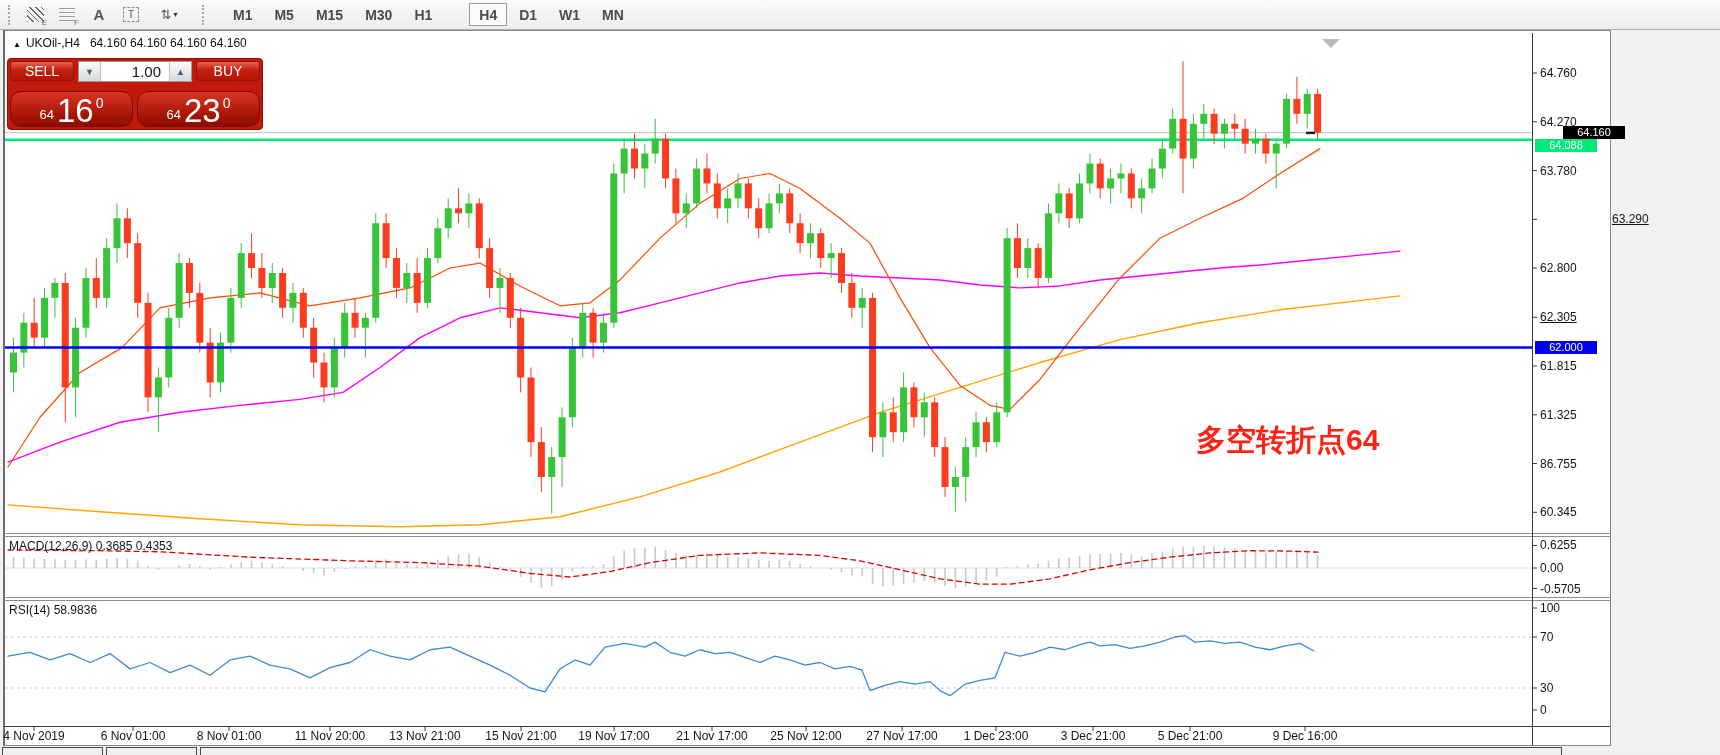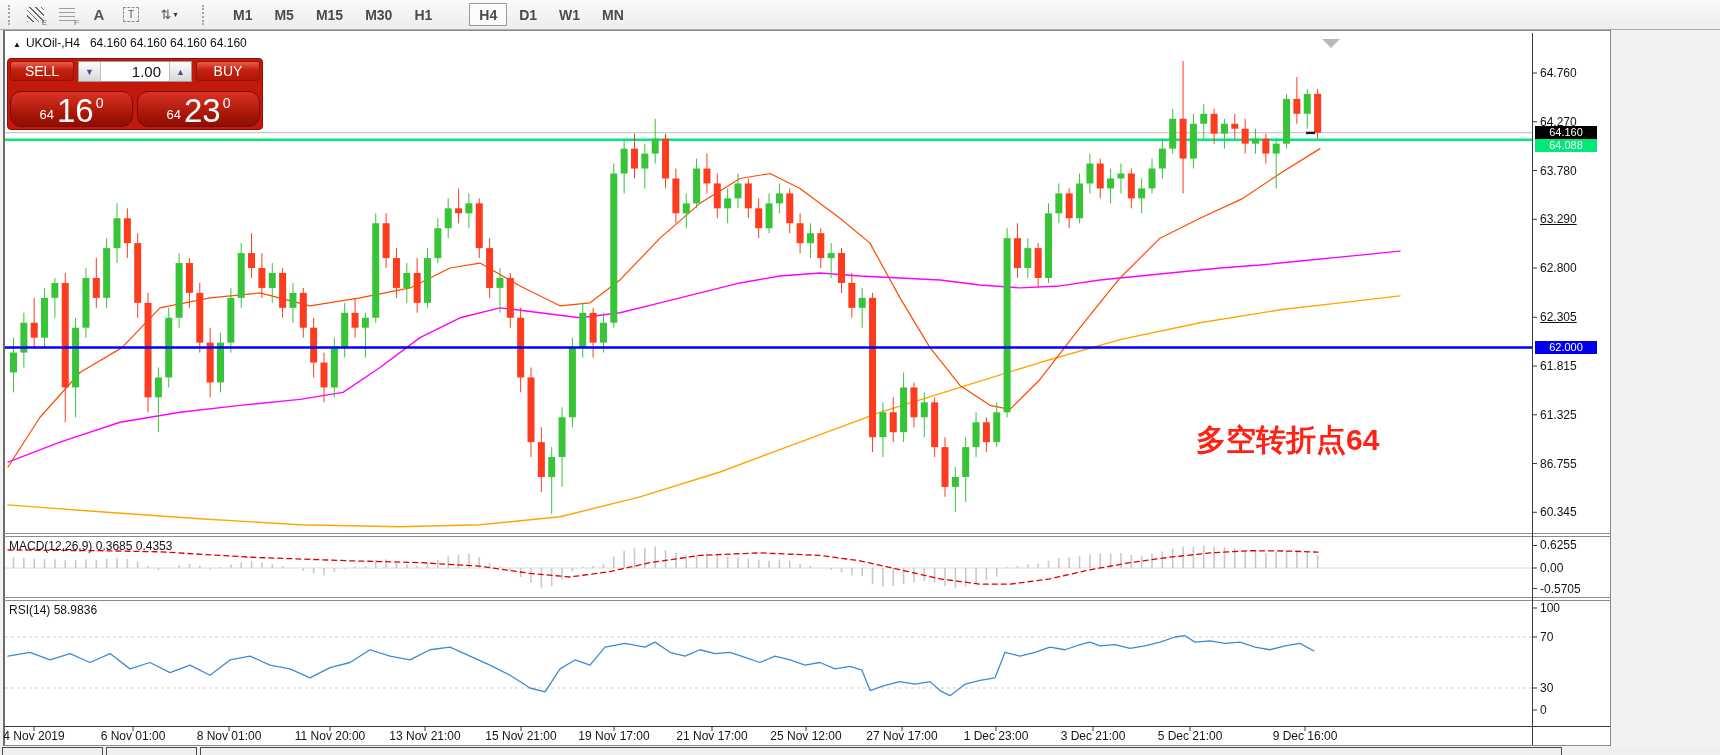--- a/index.html
+++ b/index.html
@@ -580,21 +580,21 @@
     <span>RSI(14)</span>
     <span>58.9836</span>
   </div>
 
   <div class="annotation">多空转折点64</div>
 
   <div id="labels">
       <div class="axis-label" style="left: 1540px; top: 66px;">64.760</div>
       <div class="axis-label" style="left: 1540px; top: 114.755px;">64.270</div>
       <div class="axis-label" style="left: 1540px; top: 163.51px;">63.780</div>
-      <div class="axis-label" style="left: 1540px; top: 212.265px; text-decoration: underline;">63.290</div>
+      <div class="axis-label" style="left: 1612px; top: 212.265px; text-decoration: underline;">63.290</div>
       <div class="axis-label" style="left: 1540px; top: 261.02px;">62.800</div>
       <div class="axis-label" style="left: 1540px; top: 310.272px; text-decoration: underline;">62.305</div>
       <div class="axis-label" style="left: 1540px; top: 359.027px;">61.815</div>
       <div class="axis-label" style="left: 1540px; top: 407.783px;">61.325</div>
       <div class="axis-label" style="left: 1540px; top: 456.538px;">86.755</div>
       <div class="axis-label" style="left: 1540px; top: 505.293px;">60.345</div>
       <div class="axis-label" style="left: 1540px; top: 538.482px;">0.6255</div>
       <div class="axis-label" style="left: 1540px; top: 561px;">0.00</div>
       <div class="axis-label" style="left: 1540px; top: 581.538px;">-0.5705</div>
       <div class="axis-label" style="left: 1540px; top: 601px;">100</div>
@@ -608,21 +608,21 @@
       <div class="date-label" style="left: 425px; top: 729px;">13 Nov 21:00</div>
       <div class="date-label" style="left: 521px; top: 729px;">15 Nov 21:00</div>
       <div class="date-label" style="left: 614px; top: 729px;">19 Nov 17:00</div>
       <div class="date-label" style="left: 712px; top: 729px;">21 Nov 17:00</div>
       <div class="date-label" style="left: 806px; top: 729px;">25 Nov 12:00</div>
       <div class="date-label" style="left: 902px; top: 729px;">27 Nov 17:00</div>
       <div class="date-label" style="left: 996px; top: 729px;">1 Dec 23:00</div>
       <div class="date-label" style="left: 1093px; top: 729px;">3 Dec 21:00</div>
       <div class="date-label" style="left: 1190px; top: 729px;">5 Dec 21:00</div>
       <div class="date-label" style="left: 1305px; top: 729px;">9 Dec 16:00</div>
-      <div class="price-badge" style="top: 125.7px; background: rgb(0, 0, 0);">64.160</div>
+      <div class="price-badge" style="top: 125.7px; background: rgb(0, 0, 0); margin-left: 28px;">64.160</div>
       <div class="price-badge" style="top: 138.7px; background: rgb(0, 233, 122);">64.088</div>
       <div class="price-badge" style="top: 341.12px; background: rgb(0, 0, 238);">62.000</div>
     </div>
 
   <div class="bottom-strip">
     <span class="bs-seg" style="left:2px;width:101px;"></span>
     <span class="bs-seg" style="left:106px;width:91px;"></span>
     <span class="bs-seg" style="left:200px;width:1362px;"></span>
   </div>
 </div>

